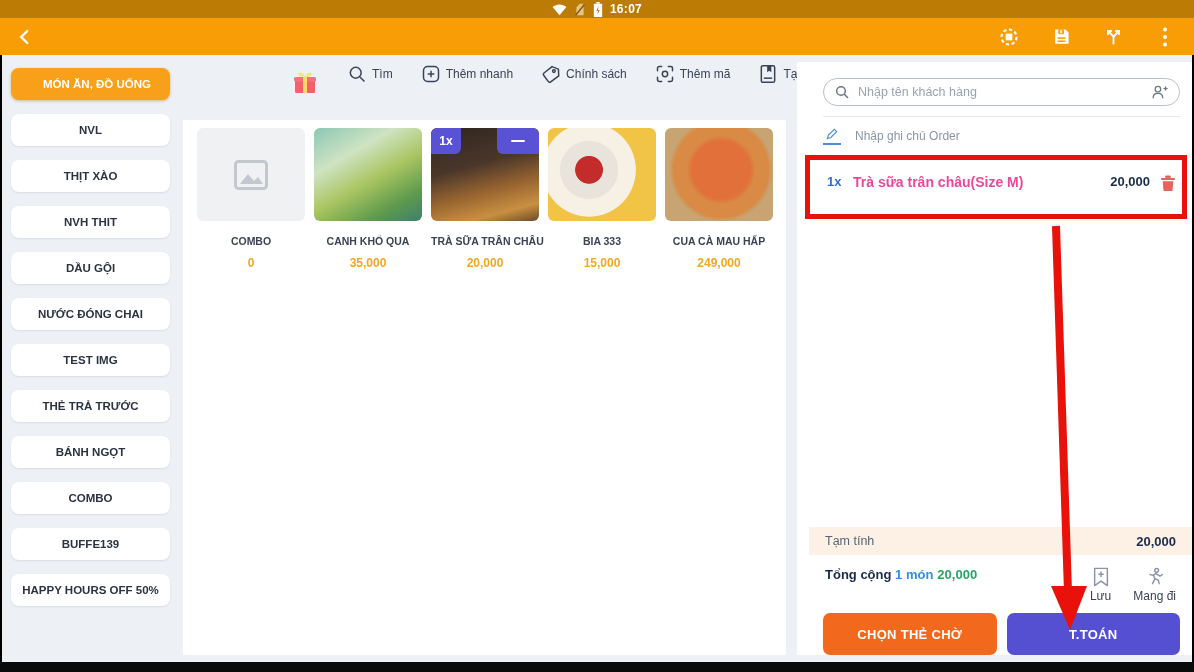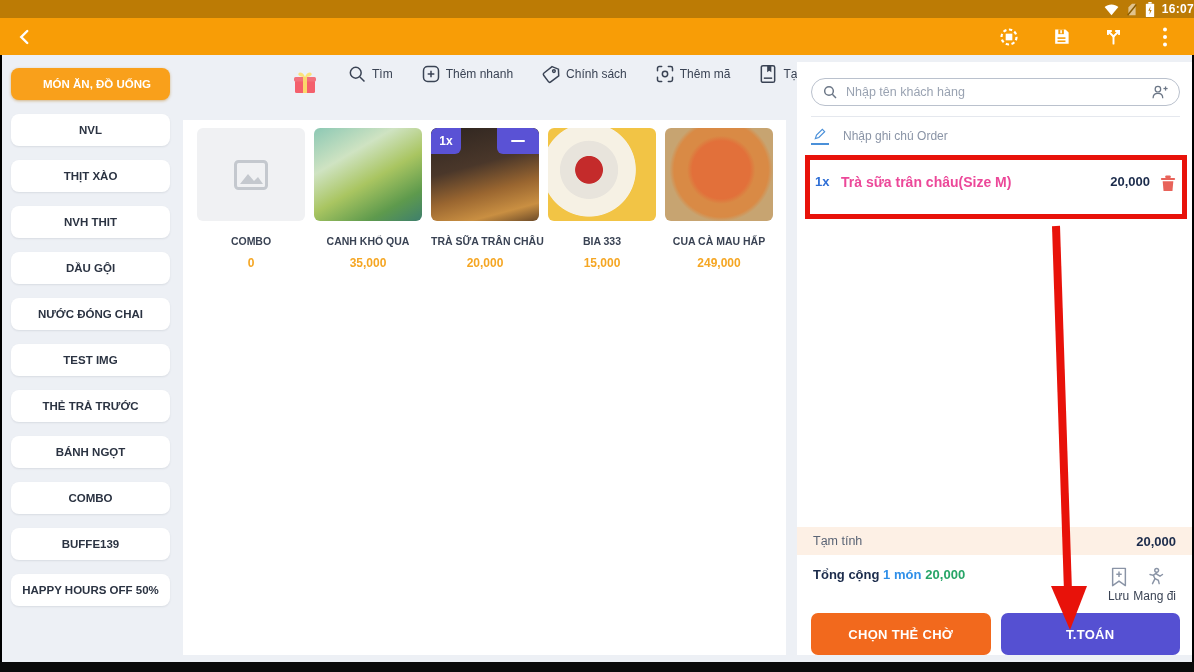--- a/index.html
+++ b/index.html
@@ -2,21 +2,21 @@
 <html><head>
 <meta charset="utf-8">
 <style>
   * { margin:0; padding:0; box-sizing:border-box; }
   html,body { width:1194px; height:672px; }
   body { font-family:"Liberation Sans", sans-serif; background:#000; }
   .screen { position:relative; width:1194px; height:672px; background:#000; overflow:hidden; }
 
   
   .status-bar { position:absolute; left:0; top:0; width:1194px; height:18px; background:#BC7B05;
-    display:flex; justify-content:flex-end; align-items:center; gap:7px; padding-right:0; }
+    display:flex; justify-content:center; align-items:center; gap:7px; padding-right:0; }
   .status-time { color:#fff; font-size:12px; font-weight:bold; letter-spacing:.3px; }
   .sb-ico { display:flex; align-items:center; }
 
   
   .app-bar { position:absolute; left:0; top:18px; width:1194px; height:37px; background:#F89D06;
     display:flex; align-items:center; }
   .back-btn { margin-left:10px; width:30px; height:30px; display:flex; align-items:center; justify-content:center; cursor:pointer; }
   .appbar-actions { margin-left:auto; display:flex; align-items:center; gap:30px; padding-right:18px; }
   .appbar-actions > div { width:22px; height:22px; display:flex; align-items:center; justify-content:center; cursor:pointer; }
 
@@ -51,21 +51,21 @@
     font-size:12px; font-weight:bold; display:flex; align-items:center; justify-content:center;
     border-radius:6px 0 6px 0; padding:0 4px; }
   .minus-btn { position:absolute; right:0; top:0; width:42px; height:26px; background:#5A52D5;
     border-radius:0 6px 0 6px; display:flex; align-items:center; justify-content:center; cursor:pointer; }
   .minus-bar { width:14px; height:2.5px; background:#fff; border-radius:2px; }
   .p-name { margin-top:14px; font-size:10.5px; font-weight:bold; color:#3A4354; text-align:center; white-space:nowrap; }
   .p-price { margin-top:9px; font-size:12px; font-weight:bold; color:#F5A623; text-align:center; }
 
   
   .order-panel { position:absolute; left:795px; top:7px; width:395px; height:593px; background:#fff;
-    display:flex; flex-direction:column; }
+    display:flex; flex-direction:column;padding-left:12px; }
   .search-row { margin:16px 12px 0 14px; height:28px; border:1.5px solid #BAC1CD; border-radius:14px;
     display:flex; align-items:center; padding:0 10px 0 10px; background:#fff; }
   .search-row input { flex:1; border:none; outline:none; font-size:12.5px; color:#2B3342; margin-left:8px; background:transparent; }
   .search-row input::placeholder { color:#9AA3B2; }
   .note-row { margin:10px 12px 0 14px; border-top:1px solid #E5E8EE; border-bottom:1px solid #E5E8EE;
     display:flex; align-items:center; gap:14px; padding:10px 0; cursor:pointer; }
   .note-text { font-size:12px; color:#8A94A6; }
   .pencil-wrap { width:18px; height:18px; border-bottom:2px solid #4A90D9; display:flex; align-items:flex-start; justify-content:center; }
   .order-item { display:flex; align-items:flex-start; padding:18px 16px 0 18px; }
   .oi-qty { font-size:13px; font-weight:bold; color:#2F6FD6; width:26px; }
@@ -74,21 +74,21 @@
   .oi-trash { width:16px; height:18px; cursor:pointer; }
   .flex-spacer { flex:1; }
   .subtotal-row { height:28px; background:#FDF0E5; display:flex; align-items:center; padding:0 16px; }
   .subtotal-label { font-size:12.5px; color:#5A6475; }
   .subtotal-value { margin-left:auto; font-size:13px; font-weight:bold; color:#1B2B4B; }
   .totals-row { display:flex; align-items:flex-start; padding:12px 16px 0 16px; }
   .totals-left { display:flex; flex-direction:row; gap:4px; }
   .tc-line { font-size:13px; font-weight:bold; color:#1B2B4B; }
   .tc-count { color:#2F8FE8; font-weight:bold; }
   .tc-value { font-size:13px; font-weight:bold; color:#27A567; }
-  .mini-actions { margin-left:auto; display:flex; gap:4px; }
+  .mini-actions { margin-left:auto; display:flex; gap:22px; }
   .mini-action { display:flex; flex-direction:column; align-items:center; gap:2px; cursor:pointer; }
   .mini-action .m-label { font-size:12px; color:#3A4354; }
   .btn-row { display:flex; gap:10px; padding:10px 12px 0 14px; }
   .pos-btn { flex:1; height:42px; border:none; border-radius:7px; color:#fff; font-size:13px; font-weight:bold;
     font-family:"Liberation Sans",sans-serif; cursor:pointer; letter-spacing:.3px; }
   .btn-hold { background:#F2691D; }
   .btn-pay { background:#5550D2; }
 
   
   .bottom-bar { position:absolute; left:0; top:662px; width:1194px; height:10px; background:#0A0A0A; }

